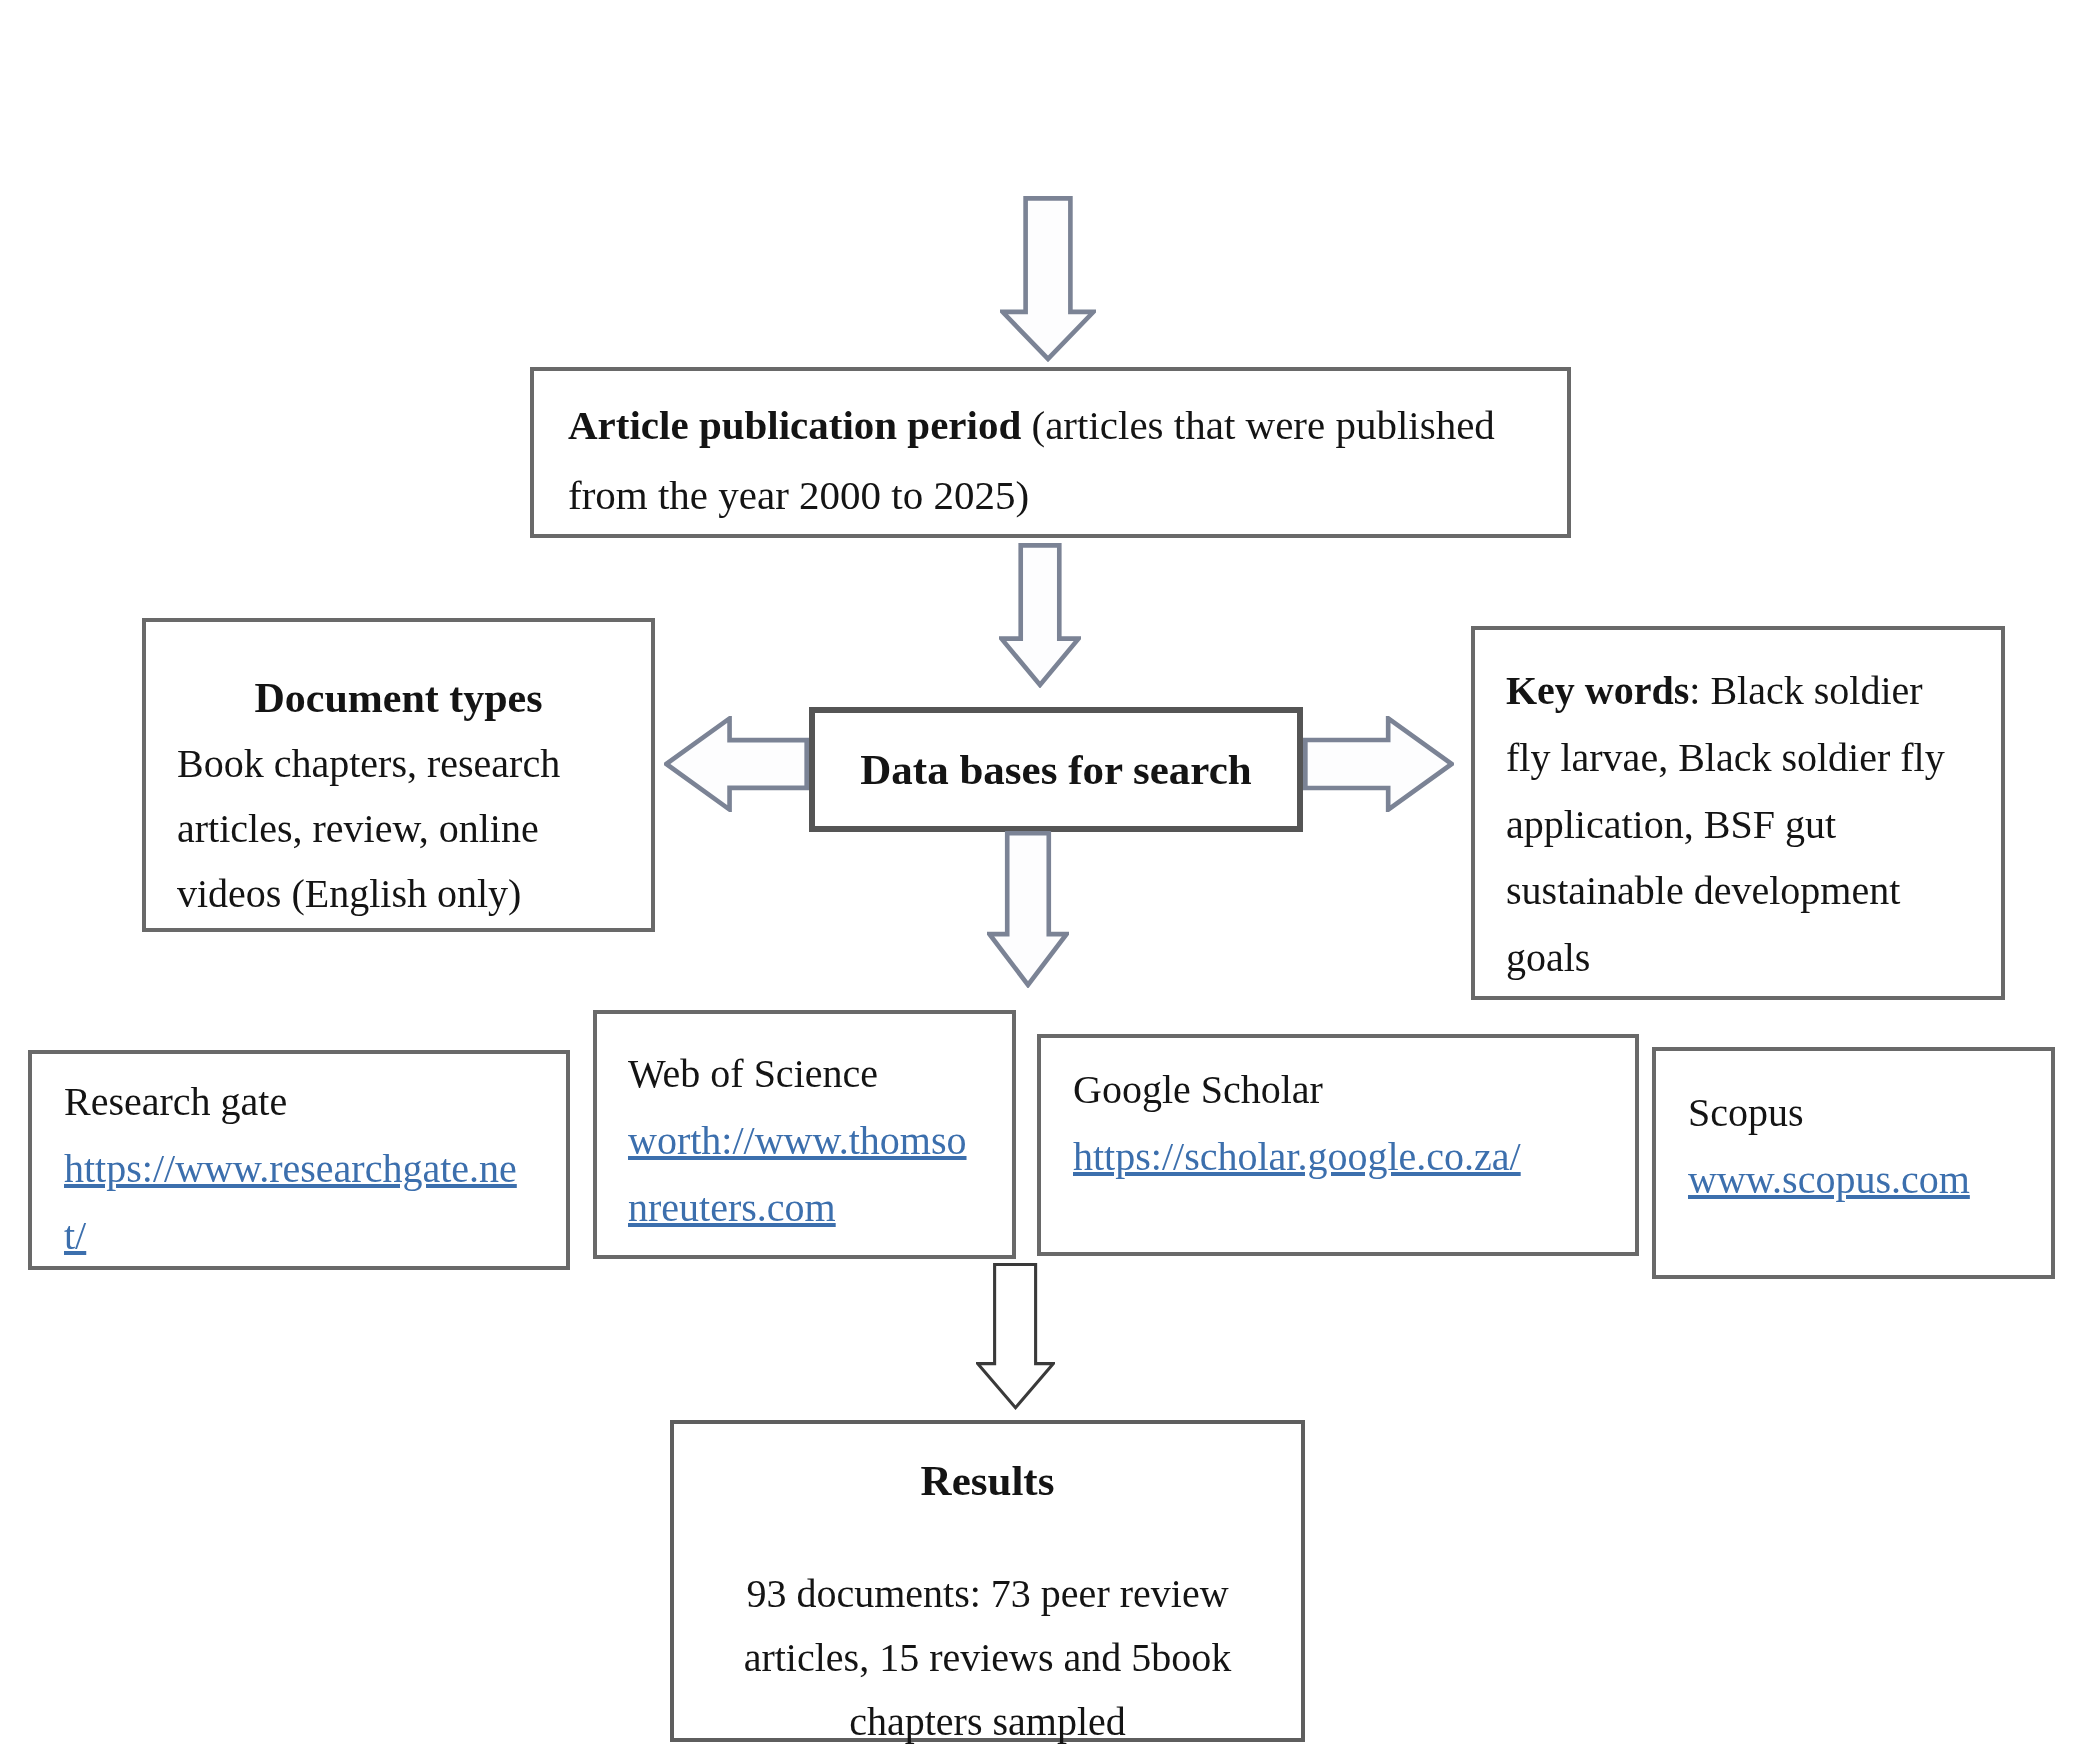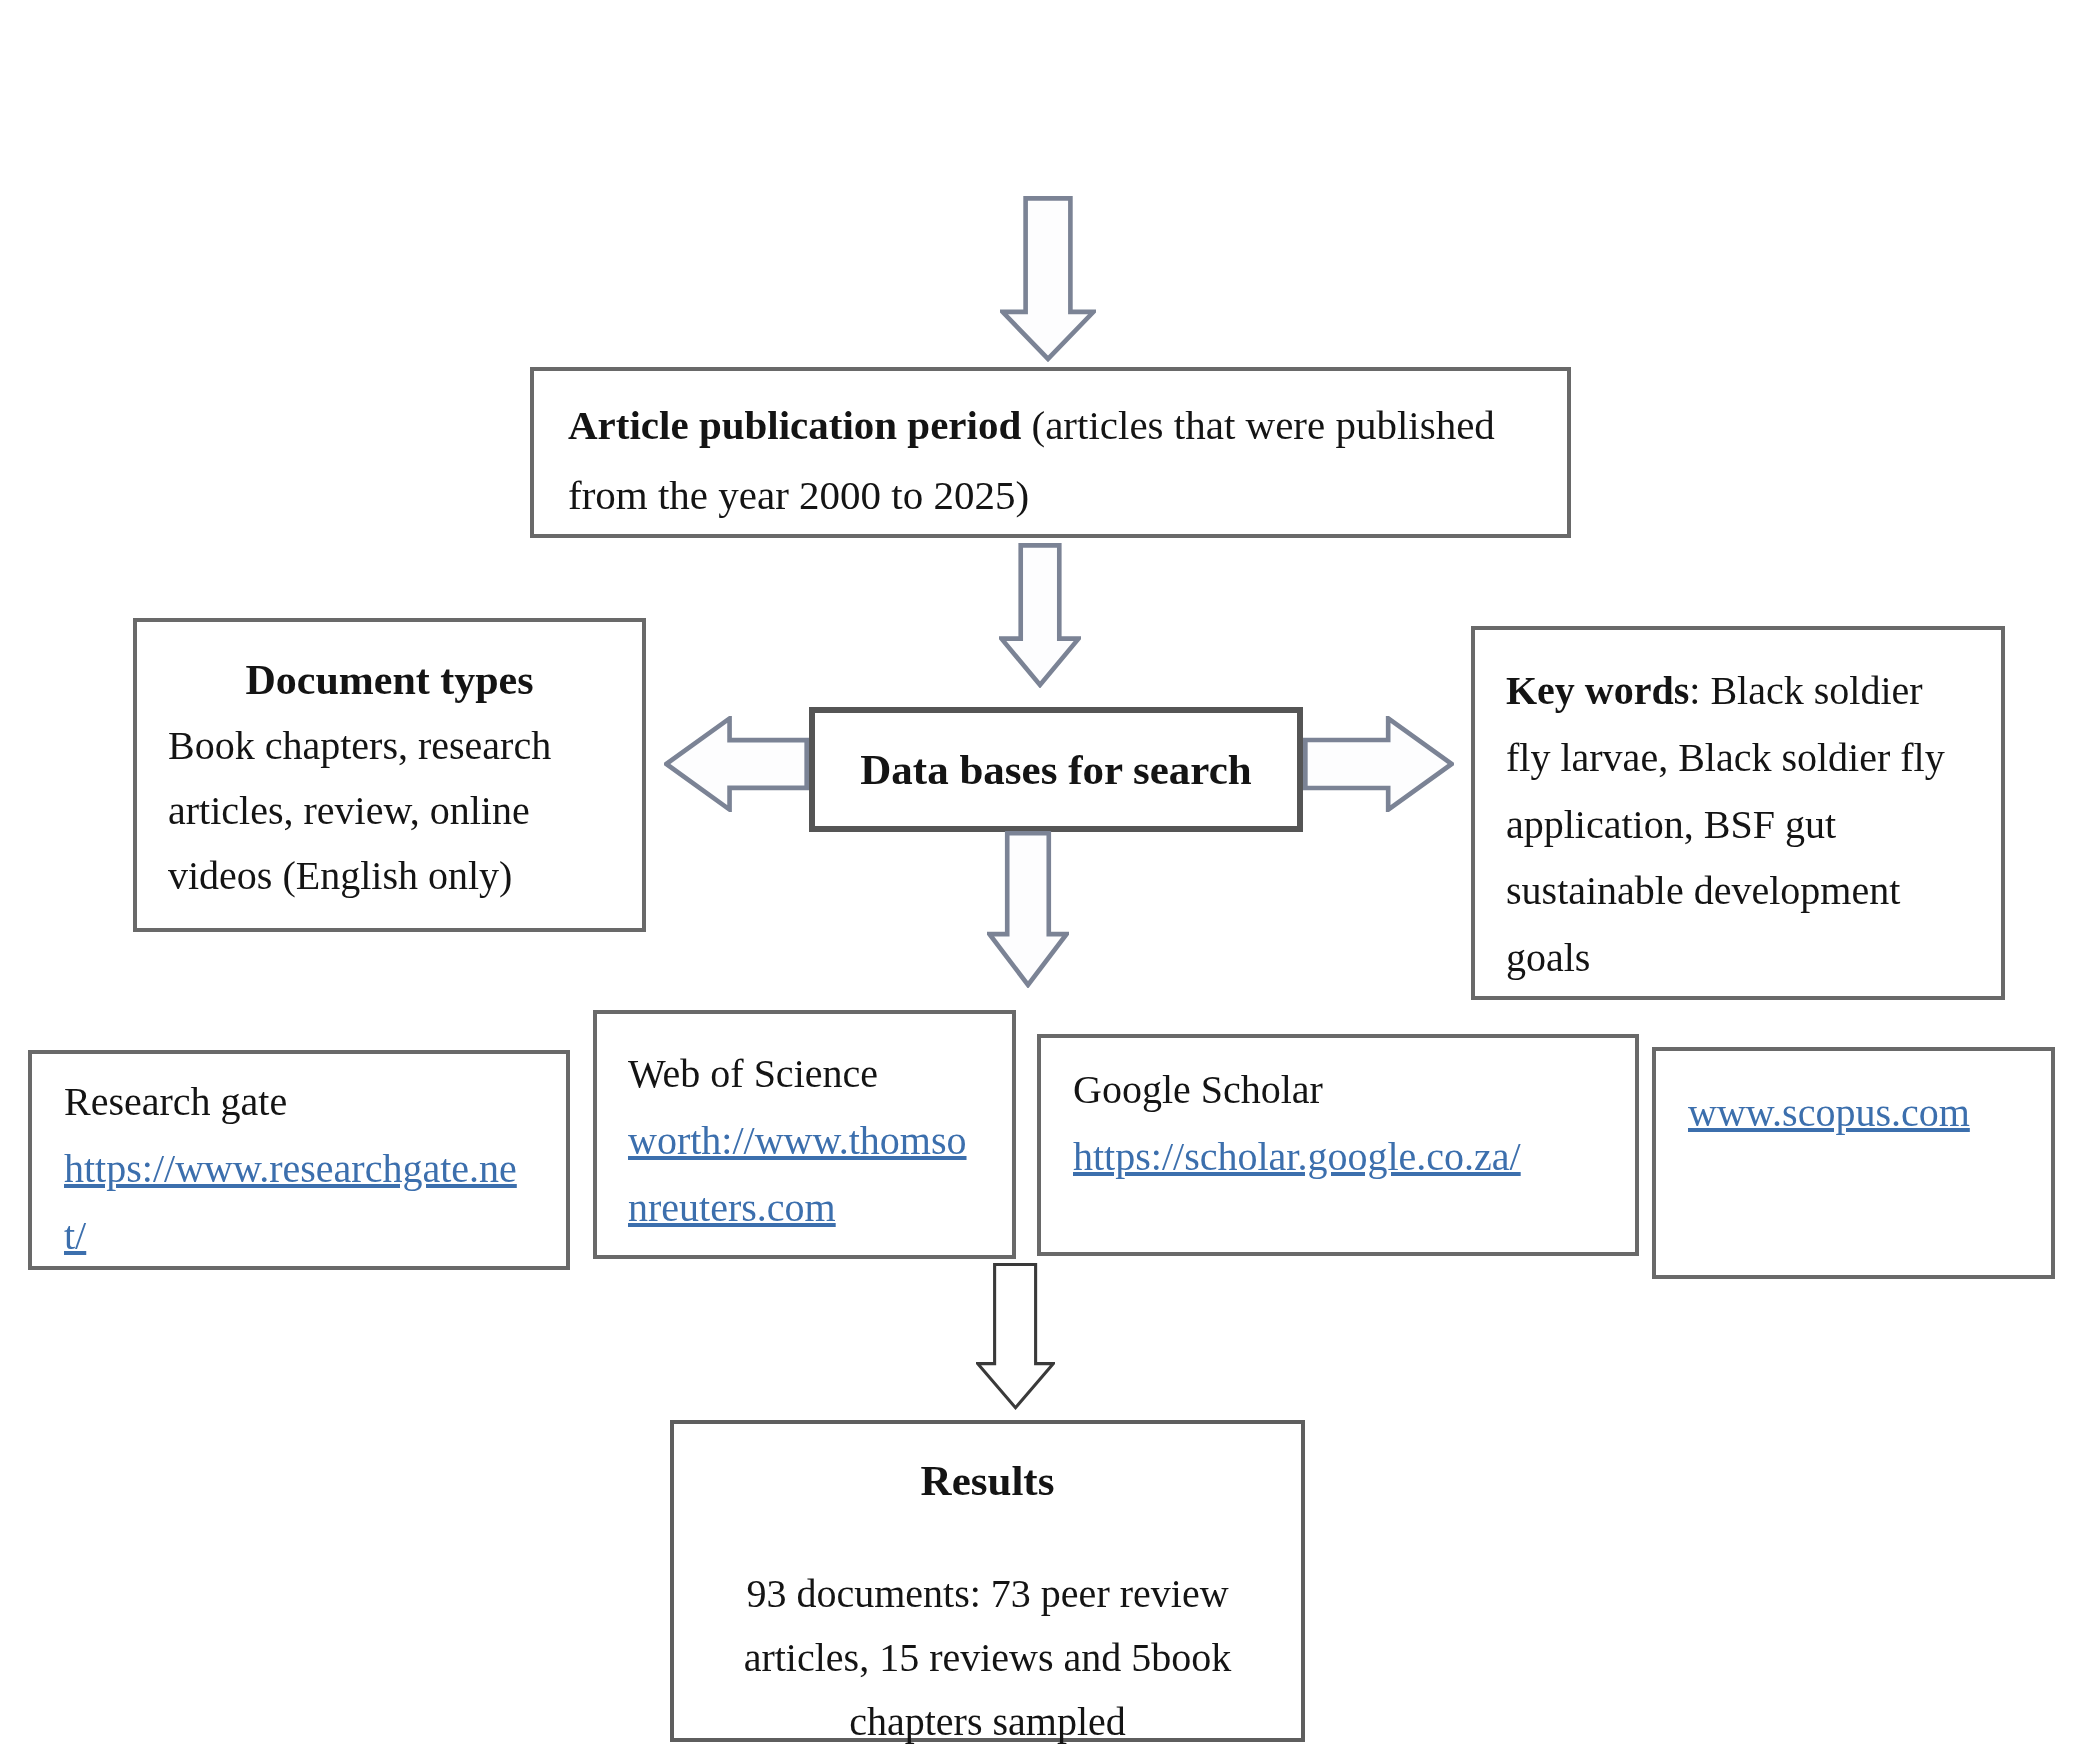--- a/index.html
+++ b/index.html
@@ -17,21 +17,21 @@
     background: #ffffff;
     border: 4.6px solid #696969;
     box-sizing: border-box;
   }
   .arrow { position: absolute; }
   .arrow svg { display: block; }
 
   
   #title-box        { left: 343px;  top: 26px;   width: 1423px; height: 168px; padding: 20px 34px; font-size: 42px; font-weight: bold; line-height: 1.6; }
   #publication-box  { left: 530px;  top: 367px;  width: 1041px; height: 171px; padding: 20px 34px; font-size: 41px; line-height: 1.7; }
-  #doc-types-box    { left: 133px;  top: 618px;  width: 513px;  height: 314px; padding: 24px 31px; font-size: 40px; line-height: 1.62; }
+  #doc-types-box    { left: 142px;  top: 618px;  width: 513px;  height: 314px; padding: 42px 31px; font-size: 40px; line-height: 1.62; }
   #databases-box    { left: 809px; top: 707px;  width: 494px;  height: 125px; border: 6.2px solid #555555; display: flex; align-items: center; justify-content: center; font-size: 43px; font-weight: bold; }
   #keywords-box     { left: 1471px; top: 626px;  width: 534px;  height: 374px; padding: 28px 31px; font-size: 40px; line-height: 1.67; }
   #rg-box           { left: 28px;   top: 1050px; width: 542px;  height: 220px; padding: 14px 32px; font-size: 40px; line-height: 1.68; }
   #wos-box          { left: 593px;  top: 1010px; width: 423px;  height: 249px; padding: 26px 31px; font-size: 40px; line-height: 1.68; }
   #gs-box           { left: 1037px; top: 1034px; width: 602px;  height: 222px; padding: 18px 32px; font-size: 40px; line-height: 1.68; }
   #scopus-box       { left: 1652px; top: 1047px; width: 403px;  height: 232px; padding: 28px 32px; font-size: 40px; line-height: 1.68; }
   #results-box      { left: 670px;  top: 1420px; width: 635px;  height: 322px; border-color: #5e5e5e; padding: 23px 31px; font-size: 40px; line-height: 1.6; text-align: center; }
 
   .box p { margin: 0; }
   .heading-center { text-align: center; font-weight: bold; font-size: 42px; margin: 0 0 31px 0; }
@@ -115,20 +115,21 @@
     <p class="src-name">Web of Science</p>
     <a class="link">worth://www.thomsonreuters.com</a>
   </div>
 
   <div class="box" id="gs-box">
     <p class="src-name">Google Scholar</p>
     <a class="link">https://scholar.google.co.za/</a>
   </div>
 
   <div class="box" id="scopus-box">
+    <p class="src-name">Scopus</p>
     <a class="link">www.scopus.com</a>
   </div>
 
   <div class="arrow" id="arrow-4">
     <svg width="79" height="147" viewBox="0 0 102 190">
       <polygon points="24,2 77,2 77,130 100,130 51,187 2,130 24,130" fill="#ffffff" stroke="#3a3a3a" stroke-width="4" stroke-linejoin="miter"></polygon>
     </svg>
   </div>
 
   <div class="box" id="results-box">

